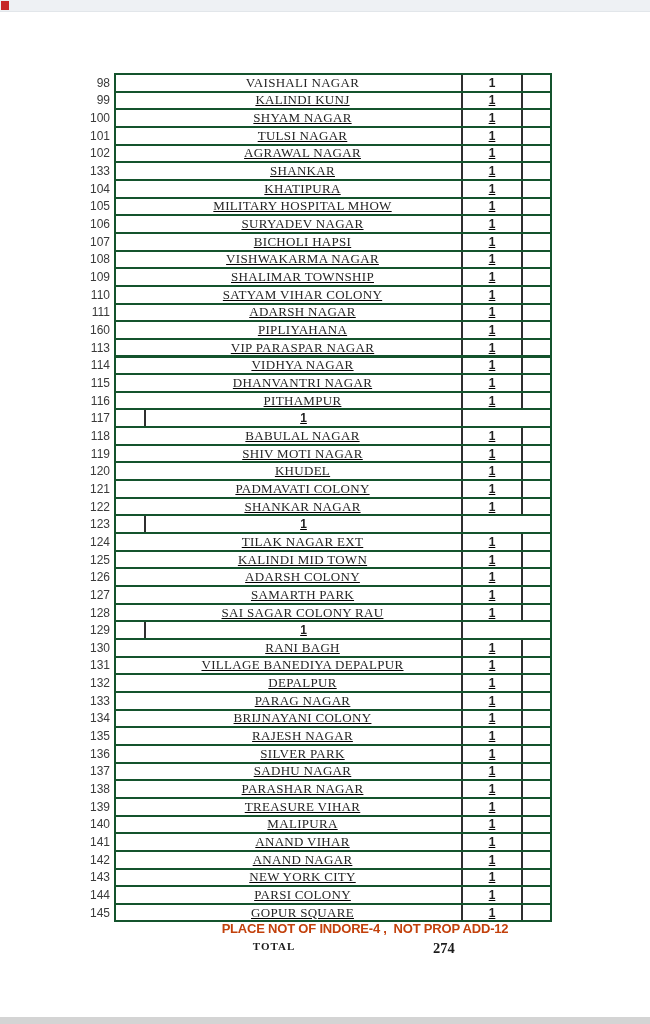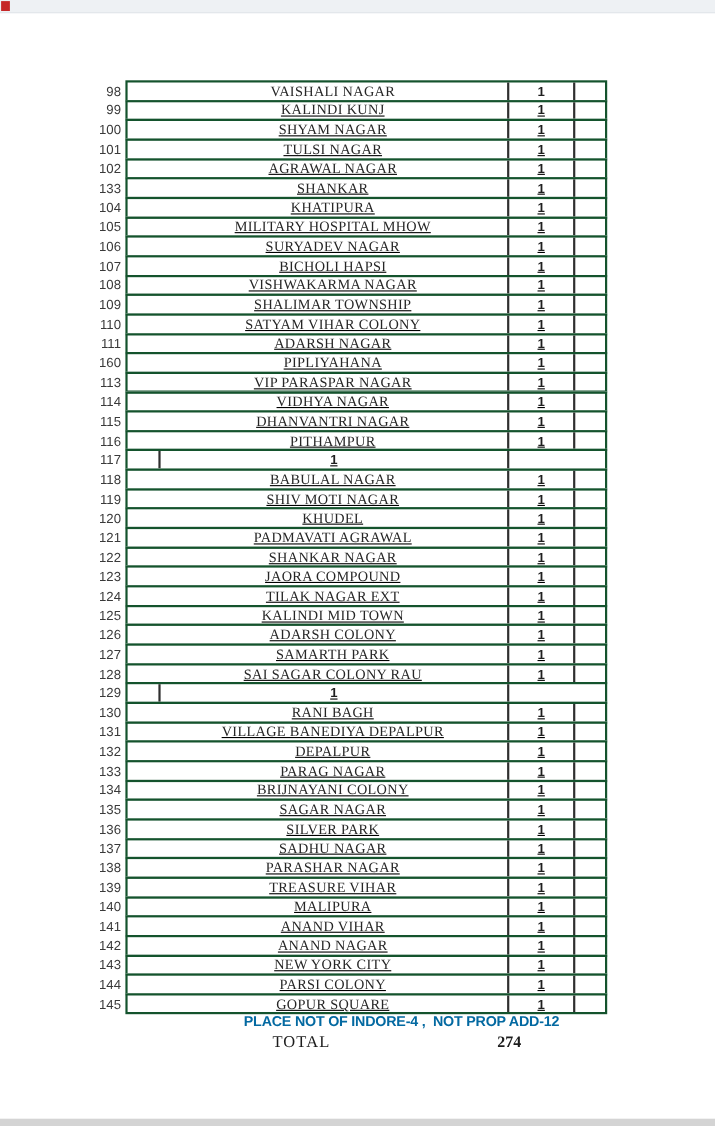--- a/index.html
+++ b/index.html
@@ -66,38 +66,38 @@
     color: #1f1f1f;
   }
   .cell.blank { border-left: 2px solid #2f2f2f; }
   .note-line {
     position: absolute; top: 921px; left: 80px; width: 570px;
     text-align: center;
     font-family: "Liberation Sans", sans-serif;
     font-weight: bold;
     font-size: 13px;
     letter-spacing: -0.2px;
-    color: #0369a1;
+    color: #c2410c;
     white-space: pre;
   }
   .totals-row {
     position: absolute; top: 940px; left: 0; width: 650px; height: 20px;
   }
   .total-label {
     position: absolute; left: 114px; width: 320px;
     text-align: center;
     font-family: "Liberation Serif", serif;
-    font-weight: normal;
-    font-size: 15px;
+    font-weight: bold;
+    font-size: 11px;
     letter-spacing: 1px;
     color: #1c1c1c;
   }
   .total-value {
     position: absolute; left: 433px; width: 60px;
-    text-align: center;
+    text-align: left;
     font-family: "Liberation Serif", serif;
     font-weight: bold;
     font-size: 14.5px;
     color: #1c1c1c;
   }
 </style>
 </head>
 <body>
 
 <div class="top-bar">
@@ -307,39 +307,38 @@
     <div class="rowbox">
       <div class="cell name">KHUDEL</div>
       <div class="cell count">1</div>
       <div class="cell blank"></div>
     </div>
   </div>
 
   <div class="trow">
     <div class="rownum">121</div>
     <div class="rowbox">
-      <div class="cell name">PADMAVATI AGRAWAL</div>
+      <div class="cell name">PADMAVATI COLONY</div>
       <div class="cell count">1</div>
       <div class="cell blank"></div>
     </div>
   </div>
 
   <div class="trow">
     <div class="rownum">122</div>
     <div class="rowbox">
       <div class="cell name">SHANKAR NAGAR</div>
       <div class="cell count">1</div>
       <div class="cell blank"></div>
     </div>
   </div>
 
   <div class="trow">
     <div class="rownum">123</div>
     <div class="rowbox">
-      <div class="cell name">JAORA COMPOUND</div>
       <div class="cell count">1</div>
       <div class="cell blank"></div>
     </div>
   </div>
 
   <div class="trow">
     <div class="rownum">124</div>
     <div class="rowbox">
       <div class="cell name">TILAK NAGAR EXT</div>
       <div class="cell count">1</div>
@@ -432,21 +431,21 @@
     <div class="rowbox">
       <div class="cell name">BRIJNAYANI COLONY</div>
       <div class="cell count">1</div>
       <div class="cell blank"></div>
     </div>
   </div>
 
   <div class="trow">
     <div class="rownum">135</div>
     <div class="rowbox">
-      <div class="cell name">SAGAR NAGAR</div>
+      <div class="cell name">RAJESH NAGAR</div>
       <div class="cell count">1</div>
       <div class="cell blank"></div>
     </div>
   </div>
 
   <div class="trow">
     <div class="rownum">136</div>
     <div class="rowbox">
       <div class="cell name">SILVER PARK</div>
       <div class="cell count">1</div>

